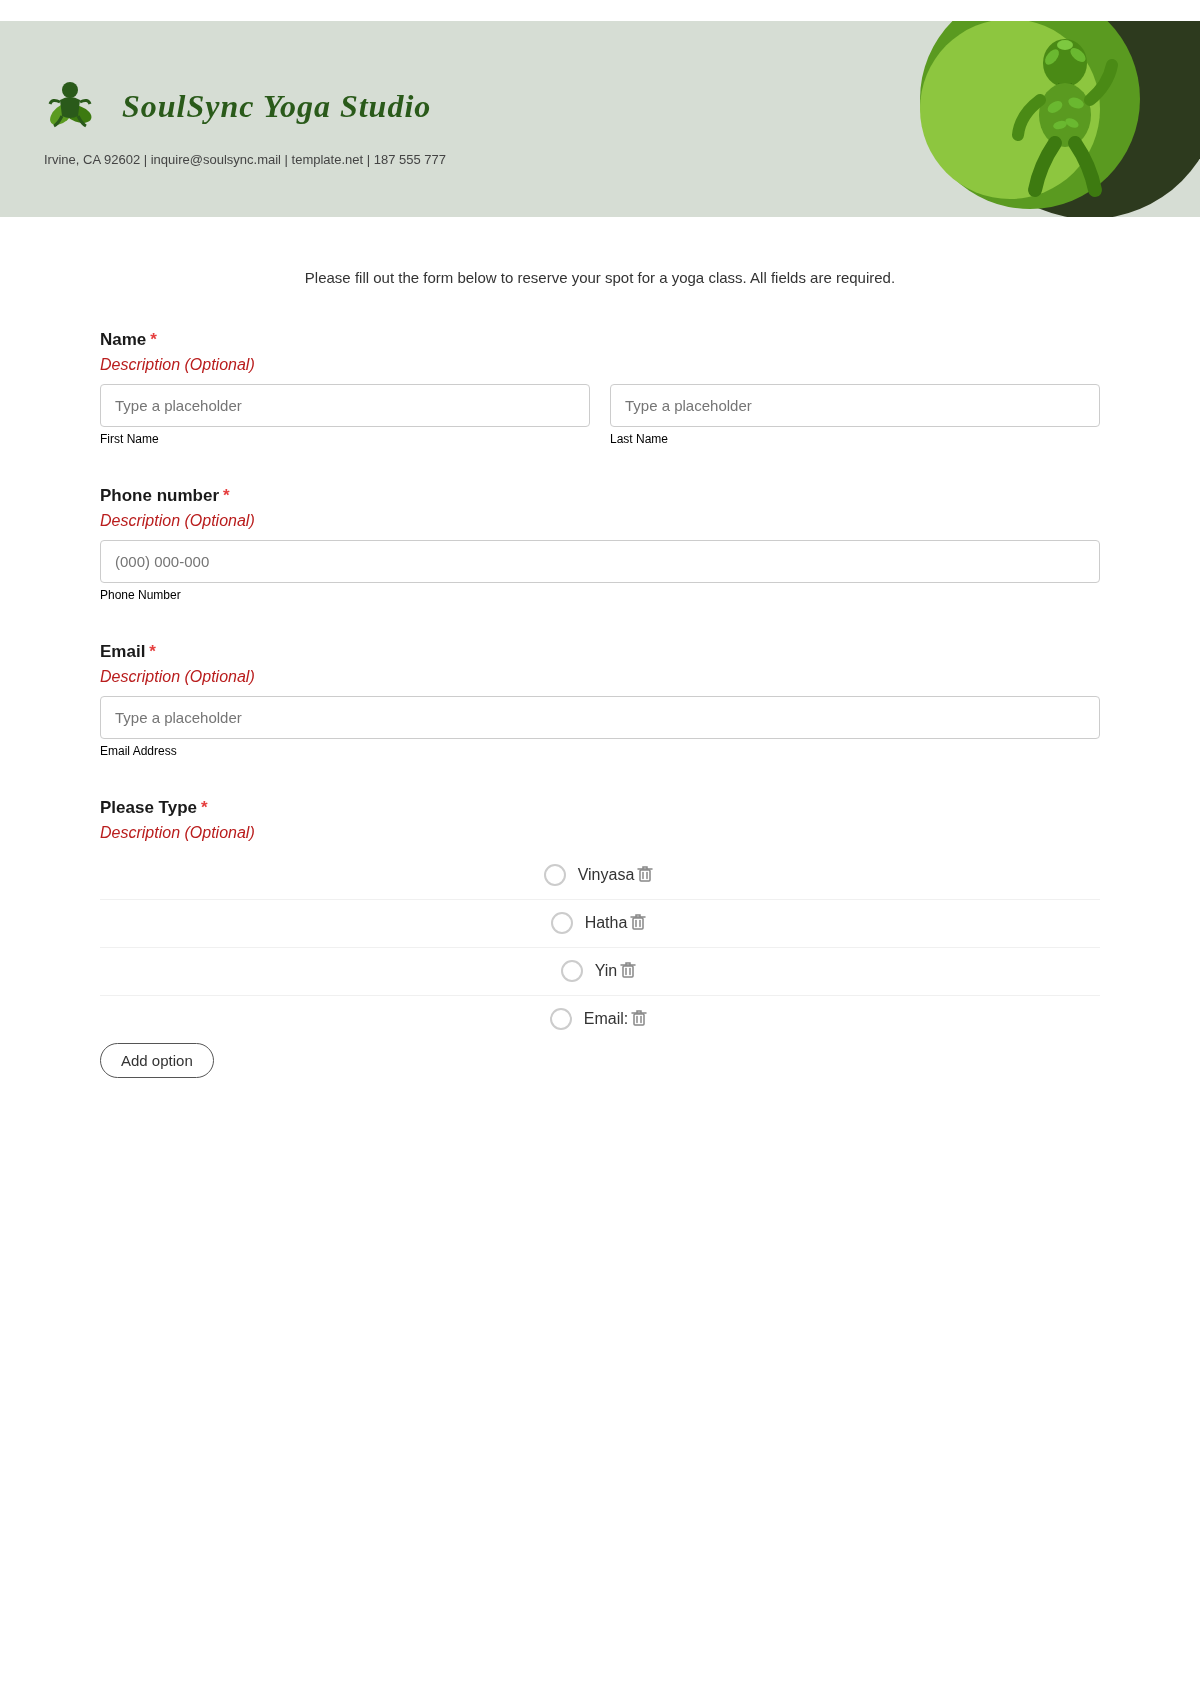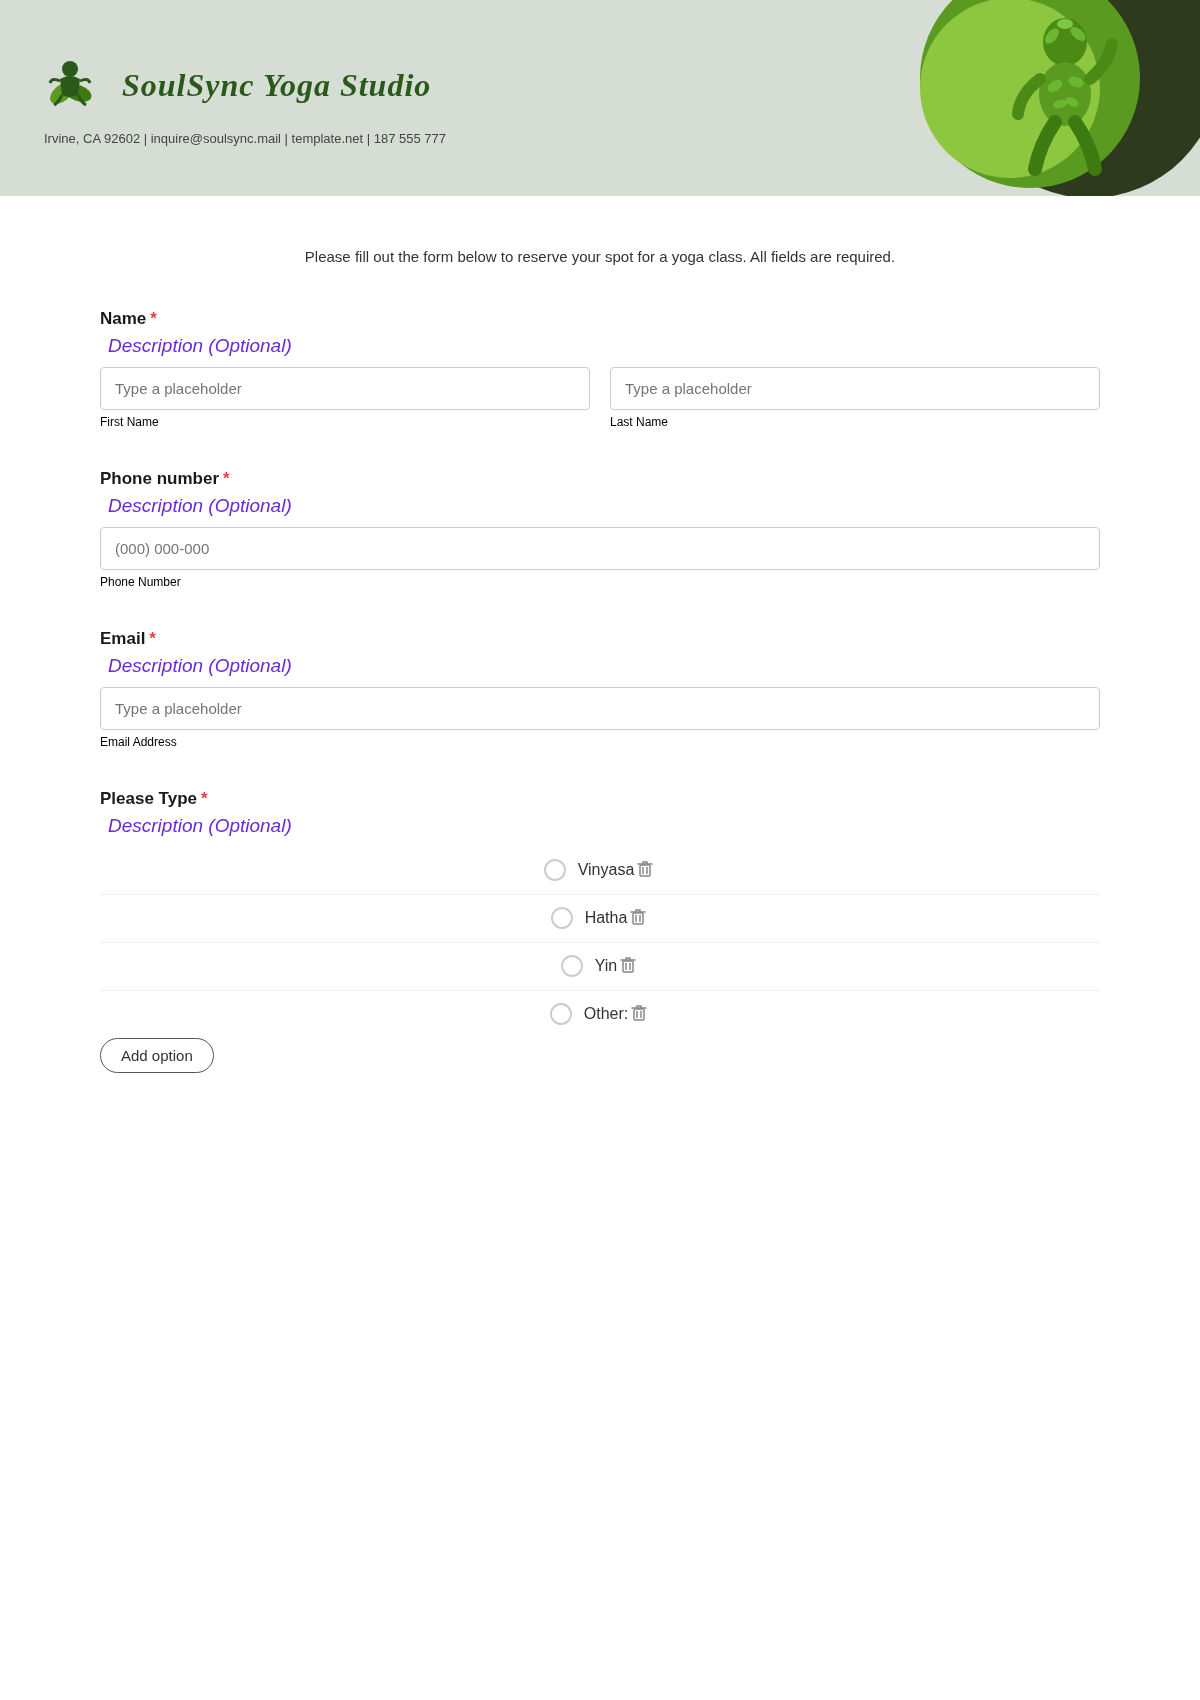--- a/index.html
+++ b/index.html
@@ -15,20 +15,21 @@
     
     .header {
       background: #d6ddd4;
       display: flex;
       align-items: center;
       justify-content: space-between;
       padding: 18px 40px 18px 40px;
       position: relative;
       overflow: hidden;
       min-height: 180px;
+      margin-top: 21px;
     }
 
     .header-left {
       display: flex;
       flex-direction: column;
       gap: 6px;
     }
 
     .logo-area {
       display: flex;
@@ -139,25 +140,24 @@
       gap: 4px;
       margin-top: 40px;
     }
 
     .required-star {
       color: #e53e3e;
       font-size: 17px;
     }
 
     .field-description {
-      font-size: 19px;
-      color: #6d28d9;
+      font-size: 16px;
+      color: #b91c1c;
       font-style: italic;
       margin-bottom: 10px;
-      margin-left: 8px;
     }
 
     .field-sub-label {
       font-size: 12px;
       color: #000000;
       margin-top: 5px;
     }
 
     
     .name-row {
@@ -391,21 +391,21 @@
       <rect x="6" y="8" width="10" height="11" rx="1" stroke="#888" stroke-width="1.5"></rect>
       <path d="M4 7h14" stroke="#888" stroke-width="1.5" stroke-linecap="round"></path>
       <path d="M9 7V5h4v2" stroke="#888" stroke-width="1.5" stroke-linecap="round"></path>
       <line x1="9" y1="10.5" x2="9" y2="16.5" stroke="#888" stroke-width="1.5" stroke-linecap="round"></line>
       <line x1="13" y1="10.5" x2="13" y2="16.5" stroke="#888" stroke-width="1.5" stroke-linecap="round"></line>
     </svg></span>
         </div>
         <div class="radio-option">
           <div class="radio-left">
             <span class="radio-circle"></span>
-            <span class="radio-label-text">Other:</span>
+            <span class="radio-label-text">Email:</span>
           </div>
           <span class="trash-icon"><svg width="22" height="22" viewBox="0 0 22 22" fill="none" xmlns="http://www.w3.org/2000/svg">
       <rect x="6" y="8" width="10" height="11" rx="1" stroke="#888" stroke-width="1.5"></rect>
       <path d="M4 7h14" stroke="#888" stroke-width="1.5" stroke-linecap="round"></path>
       <path d="M9 7V5h4v2" stroke="#888" stroke-width="1.5" stroke-linecap="round"></path>
       <line x1="9" y1="10.5" x2="9" y2="16.5" stroke="#888" stroke-width="1.5" stroke-linecap="round"></line>
       <line x1="13" y1="10.5" x2="13" y2="16.5" stroke="#888" stroke-width="1.5" stroke-linecap="round"></line>
     </svg></span>
         </div>
       </div>

